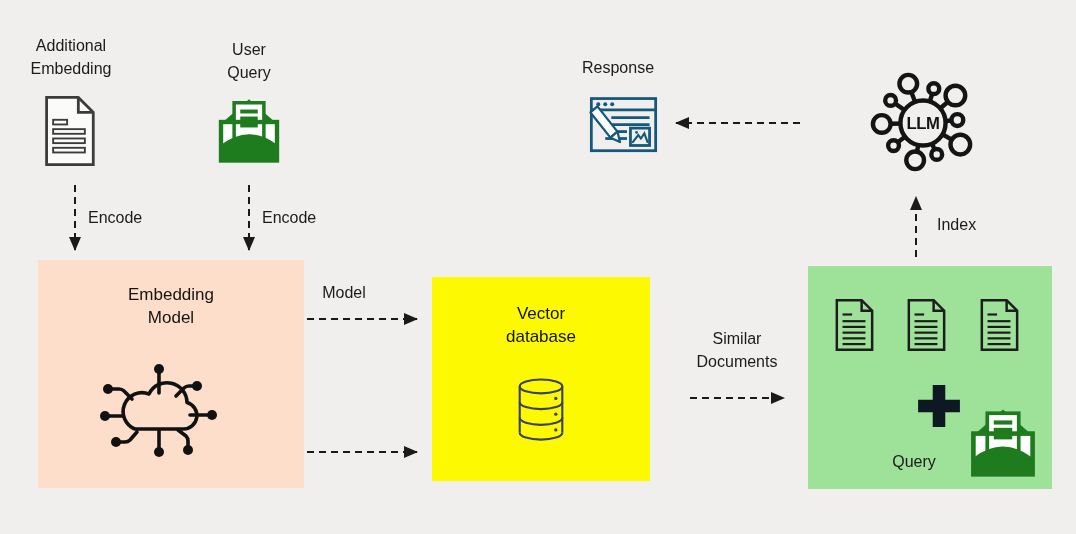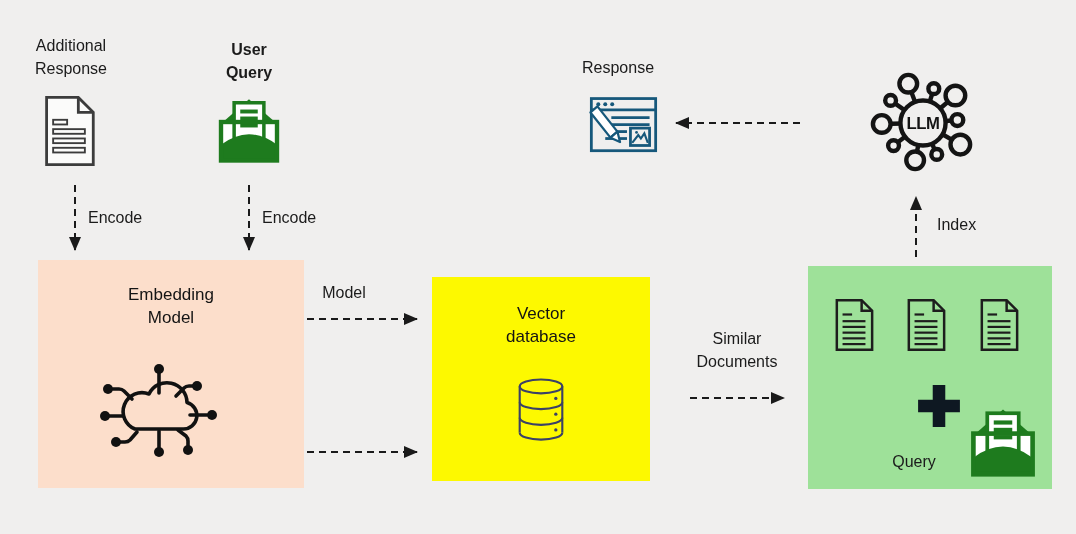--- a/index.html
+++ b/index.html
@@ -38,35 +38,35 @@
       <line x1="249" y1="185" x2="249" y2="250" marker-end="url(#ah)"></line>
       <line x1="295" y1="319" x2="417" y2="319" marker-end="url(#ah)"></line>
       <line x1="295" y1="452" x2="417" y2="452" marker-end="url(#ah)"></line>
       <line x1="690" y1="398" x2="784" y2="398" marker-end="url(#ah)"></line>
       <line x1="916" y1="257" x2="916" y2="197" marker-end="url(#ah)"></line>
       <line x1="800" y1="123" x2="676" y2="123" marker-end="url(#ah)"></line>
     </g>
   </svg>
 
   <div class="lbl" style="left:8px;top:34px;width:126px;">Additional
-Response</div>
+Embedding</div>
   <svg class="abs" style="left:41px;top:94px;" width="56" height="74" viewBox="0 0 60 78">
     <g stroke="#3c3c3c" fill="none" stroke-width="3">
       <path d="M6,3 H40 L56,19 V75 H6 Z" fill="#fbfbfa"></path>
       <path d="M40,3 V19 H56"></path>
     </g>
     <g stroke="#3c3c3c" fill="none" stroke-width="2">
       <rect x="13" y="27" width="15" height="5"></rect>
       <rect x="13" y="37" width="34" height="5"></rect>
       <rect x="13" y="47" width="34" height="5"></rect>
       <rect x="13" y="57" width="34" height="5"></rect>
     </g>
   </svg>
 
-  <div class="lbl" style="left:199px;top:38px;width:100px;font-weight:bold;">User
+  <div class="lbl" style="left:199px;top:38px;width:100px;">User
 Query</div>
   <svg class="abs" style="left:214px;top:92px;" width="70" height="74" viewBox="0 0 80 84">
     <polygon points="8,36 40,8 72,36" fill="#1e7b1e"></polygon>
     <rect x="8" y="34" width="64" height="44" fill="#ffffff"></rect>
     <rect x="23" y="12" width="34" height="44" fill="#ffffff" stroke="#1e7b1e" stroke-width="4"></rect>
     <g stroke="#1e7b1e" stroke-width="4.5">
       <line x1="30" y1="22" x2="50" y2="22"></line>
       <line x1="30" y1="30" x2="50" y2="30"></line>
       <line x1="30" y1="38" x2="50" y2="38"></line>
     </g>

